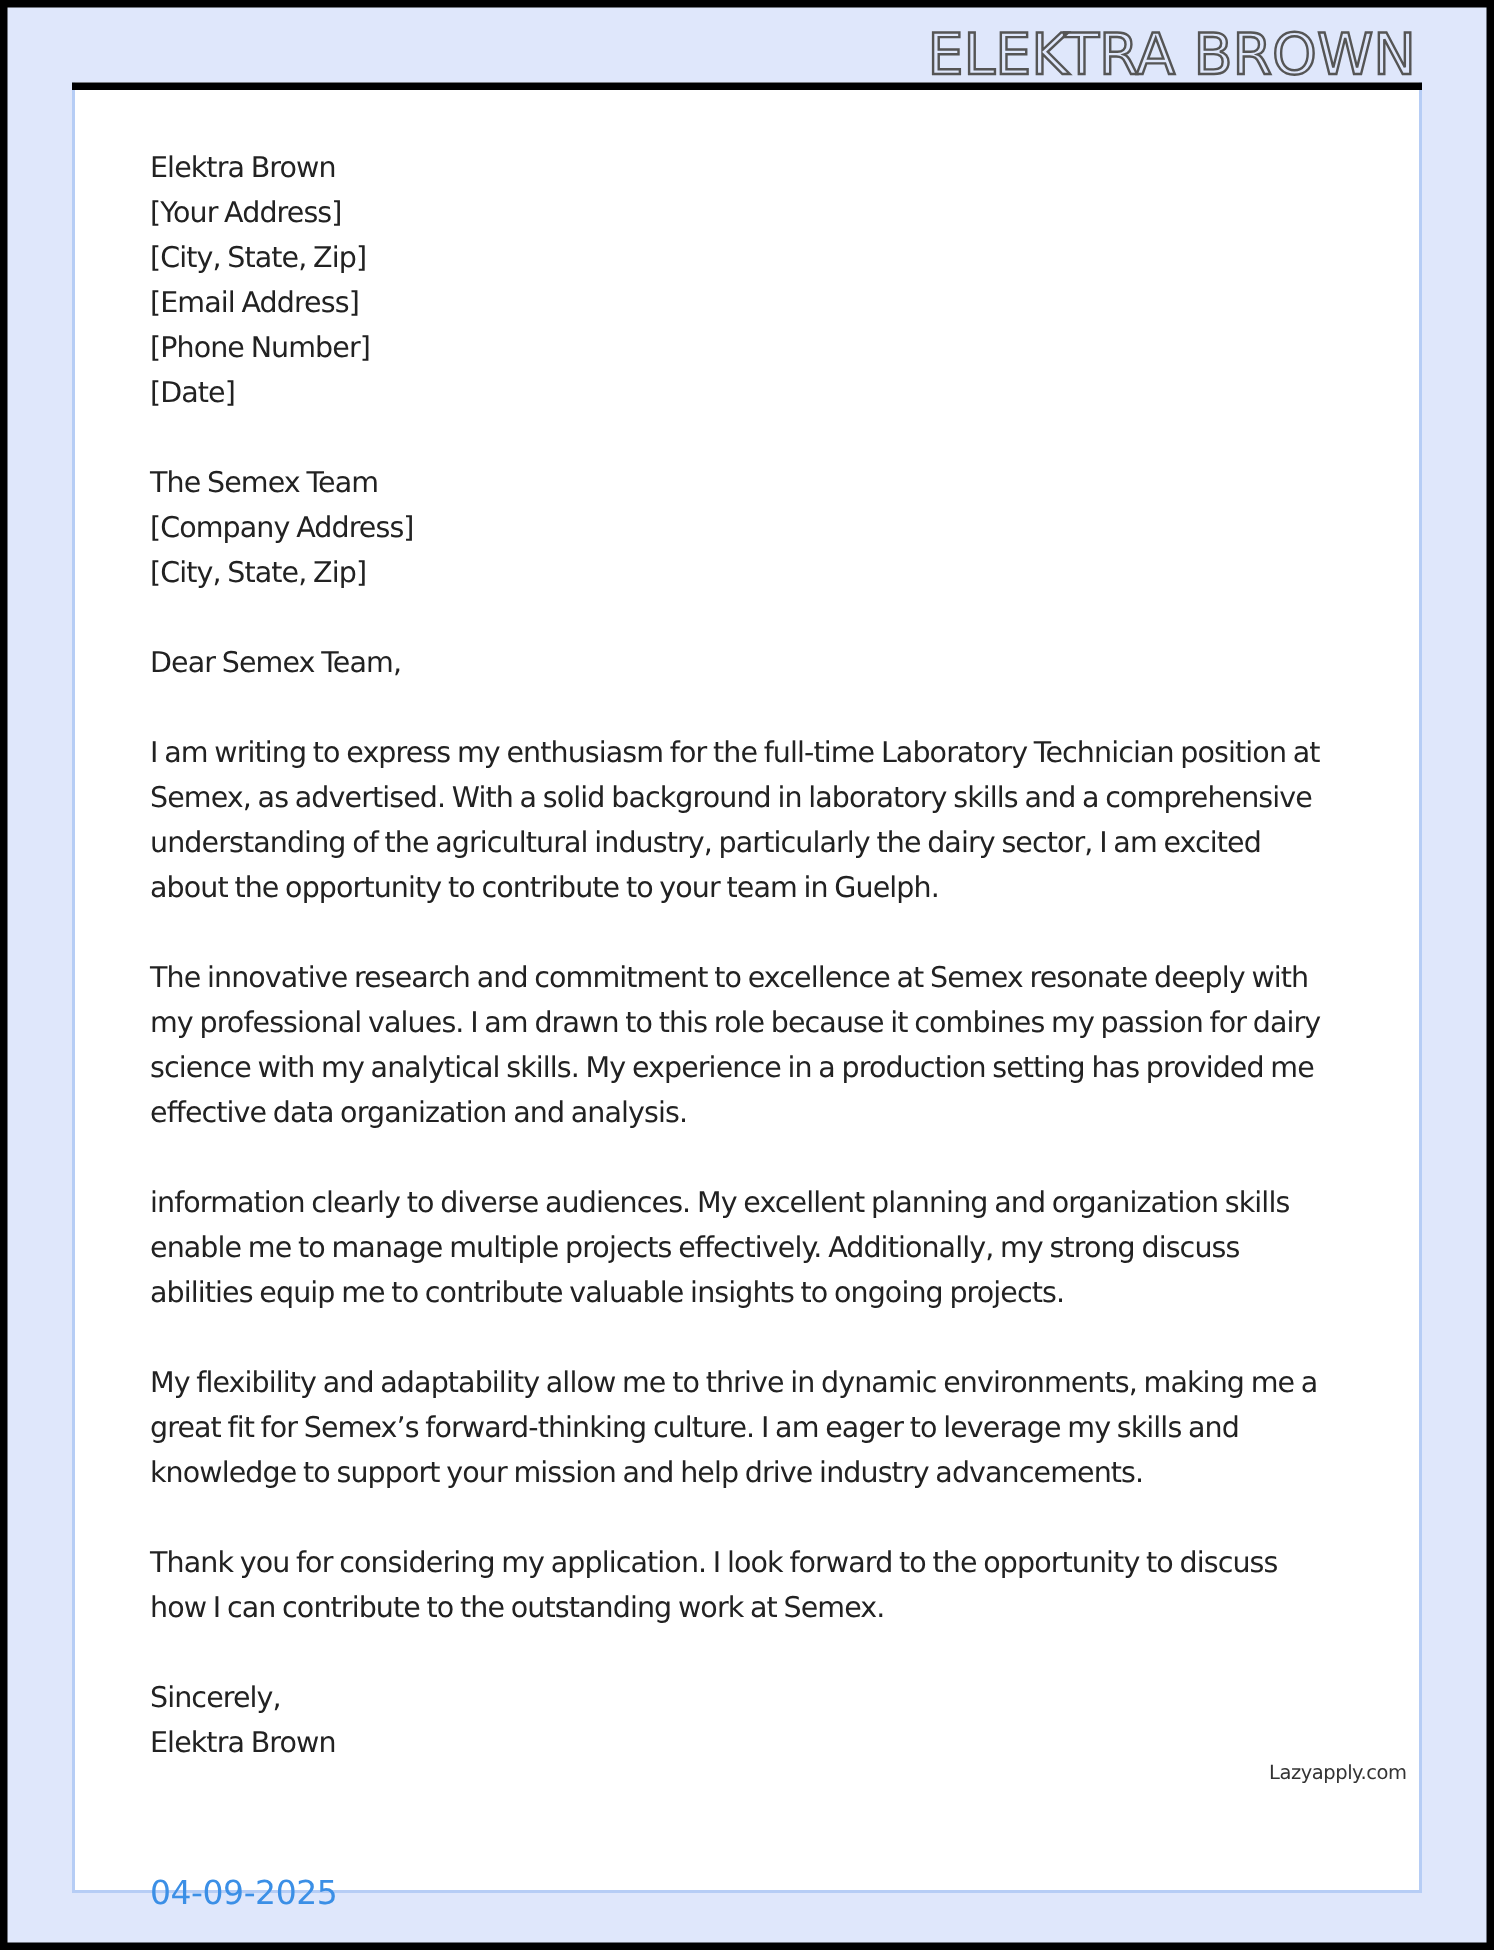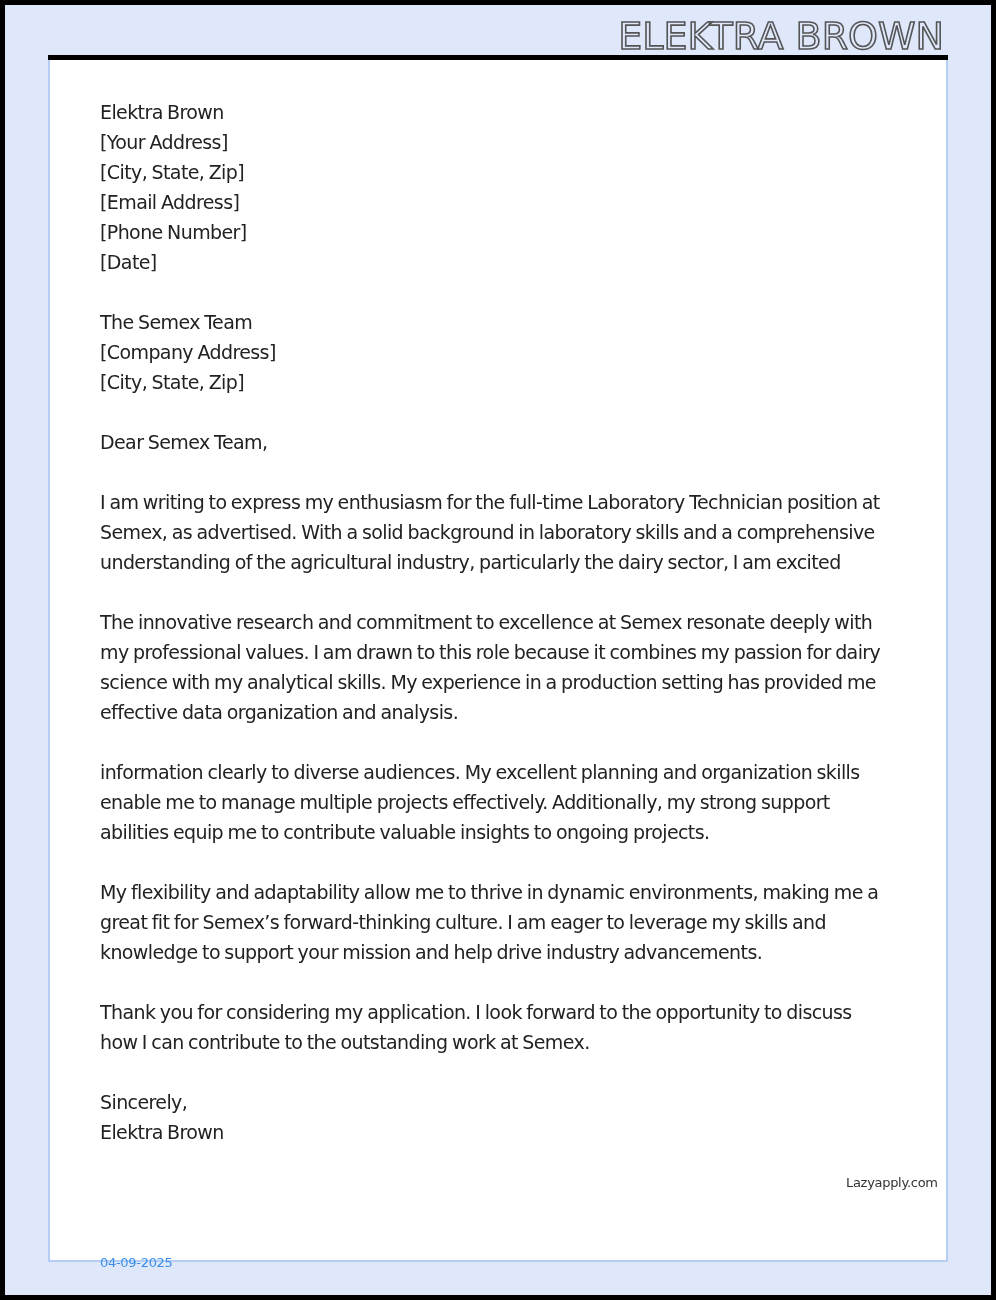--- a/index.html
+++ b/index.html
@@ -54,21 +54,21 @@
       font-family: "DejaVu Sans", sans-serif;
       letter-spacing: -0.6px;
       word-spacing: -1px;
     }
     .line { display: block; white-space: nowrap; }
     .gap { display: block; height: 30px; }
     .para { display: block; }
     .date {
       position: absolute;
       left: 100px; top: 1248px;
-      font-size: 13px;
+      font-size: 22px;
       line-height: 30px;
       color: #3b8fe6;
       letter-spacing: -0.3px;
     }
     .watermark {
       position: absolute;
       left: 846px; top: 1174px;
       font-size: 13px;
       line-height: 18px;
       color: #333;
@@ -101,34 +101,35 @@
     <span class="line">[City, State, Zip]</span>
   </div>
   <span class="gap"></span>
   <span class="line">Dear Semex Team,</span>
   <span class="gap"></span>
 
   <div class="para">
     <span class="line">I am writing to express my enthusiasm for the full-time Laboratory Technician position at</span>
     <span class="line">Semex, as advertised. With a solid background in laboratory skills and a comprehensive</span>
     <span class="line">understanding of the agricultural industry, particularly the dairy sector, I am excited</span>
+    <span class="line">about the opportunity to contribute to your team in Guelph.</span>
   </div>
   <span class="gap"></span>
 
   <div class="para">
     <span class="line">The innovative research and commitment to excellence at Semex resonate deeply with</span>
     <span class="line">my professional values. I am drawn to this role because it combines my passion for dairy</span>
     <span class="line">science with my analytical skills. My experience in a production setting has provided me</span>
     <span class="line">effective data organization and analysis.</span>
   </div>
   <span class="gap"></span>
 
   <div class="para">
     <span class="line">information clearly to diverse audiences. My excellent planning and organization skills</span>
-    <span class="line">enable me to manage multiple projects effectively. Additionally, my strong support</span>
+    <span class="line">enable me to manage multiple projects effectively. Additionally, my strong discuss</span>
     <span class="line">abilities equip me to contribute valuable insights to ongoing projects.</span>
   </div>
   <span class="gap"></span>
 
   <div class="para">
     <span class="line">My flexibility and adaptability allow me to thrive in dynamic environments, making me a</span>
     <span class="line">great fit for Semex’s forward-thinking culture. I am eager to leverage my skills and</span>
     <span class="line">knowledge to support your mission and help drive industry advancements.</span>
   </div>
   <span class="gap"></span>

